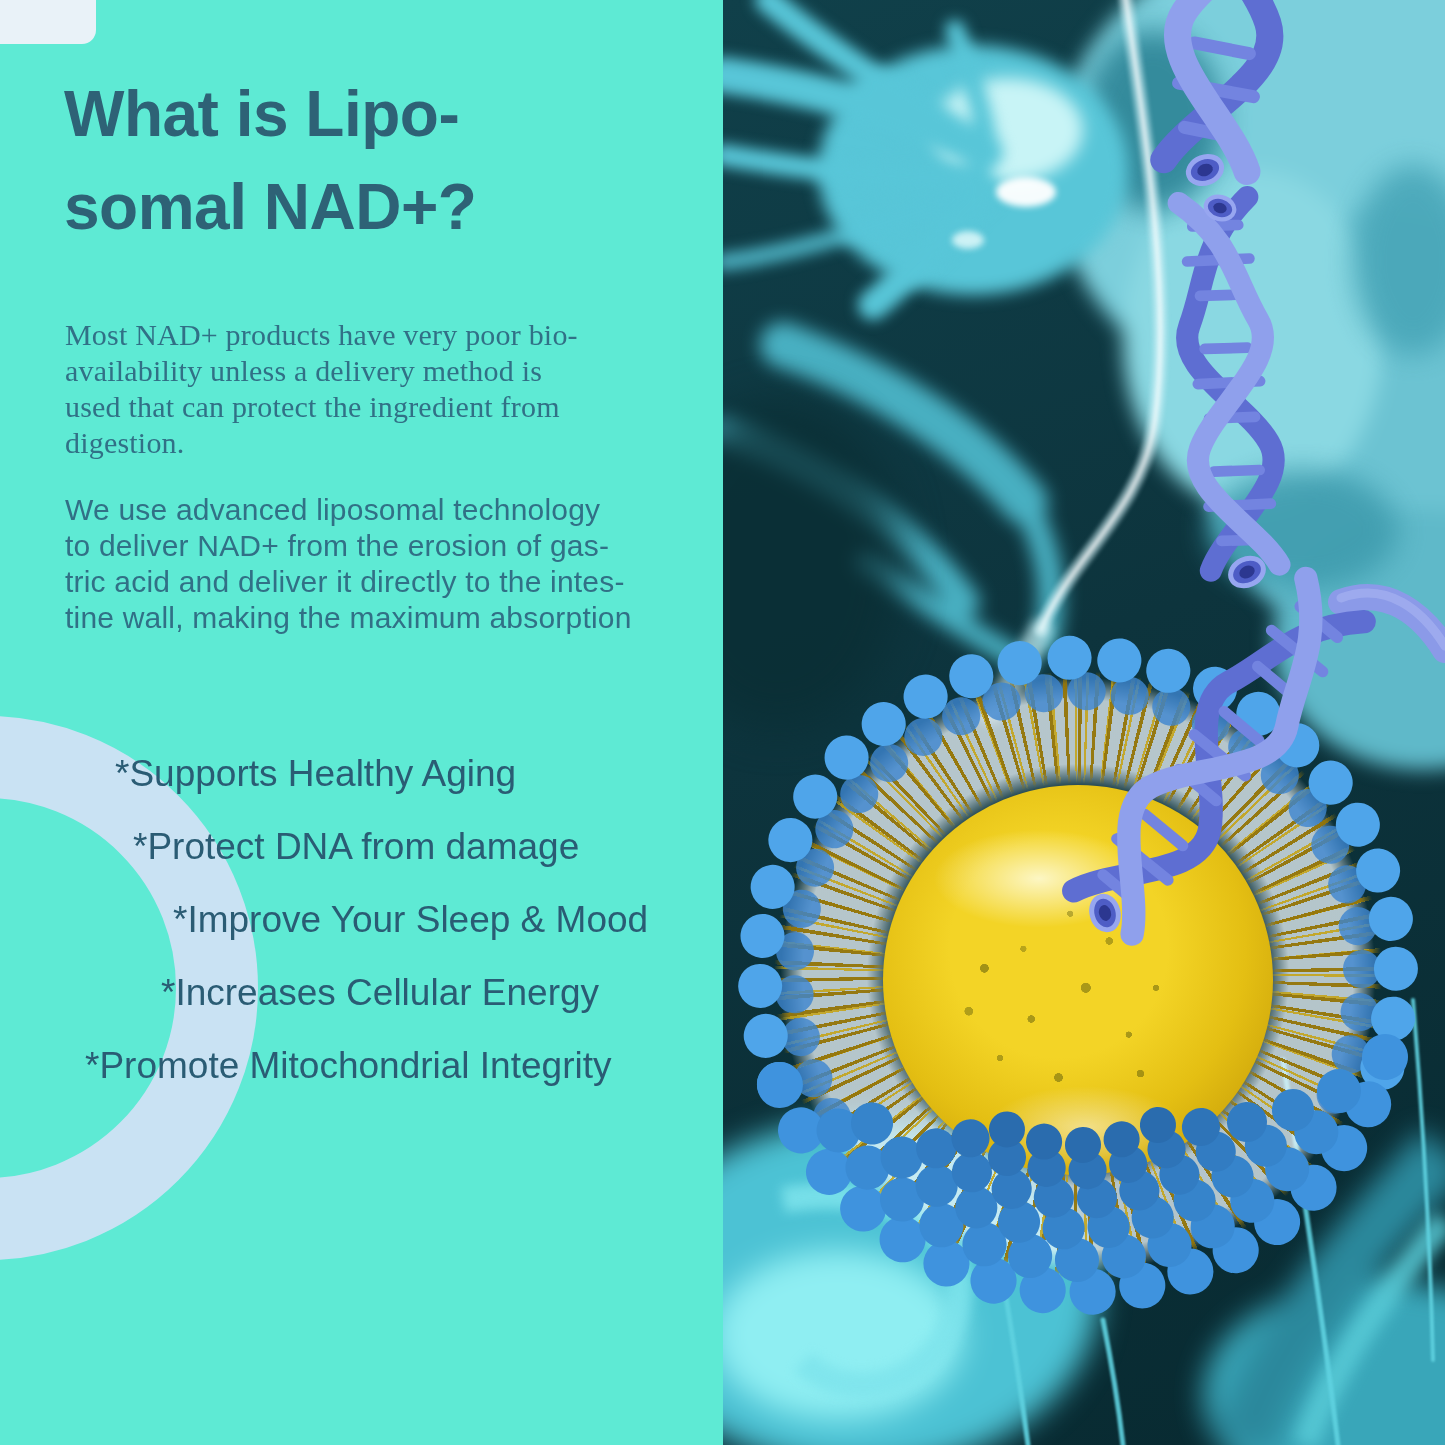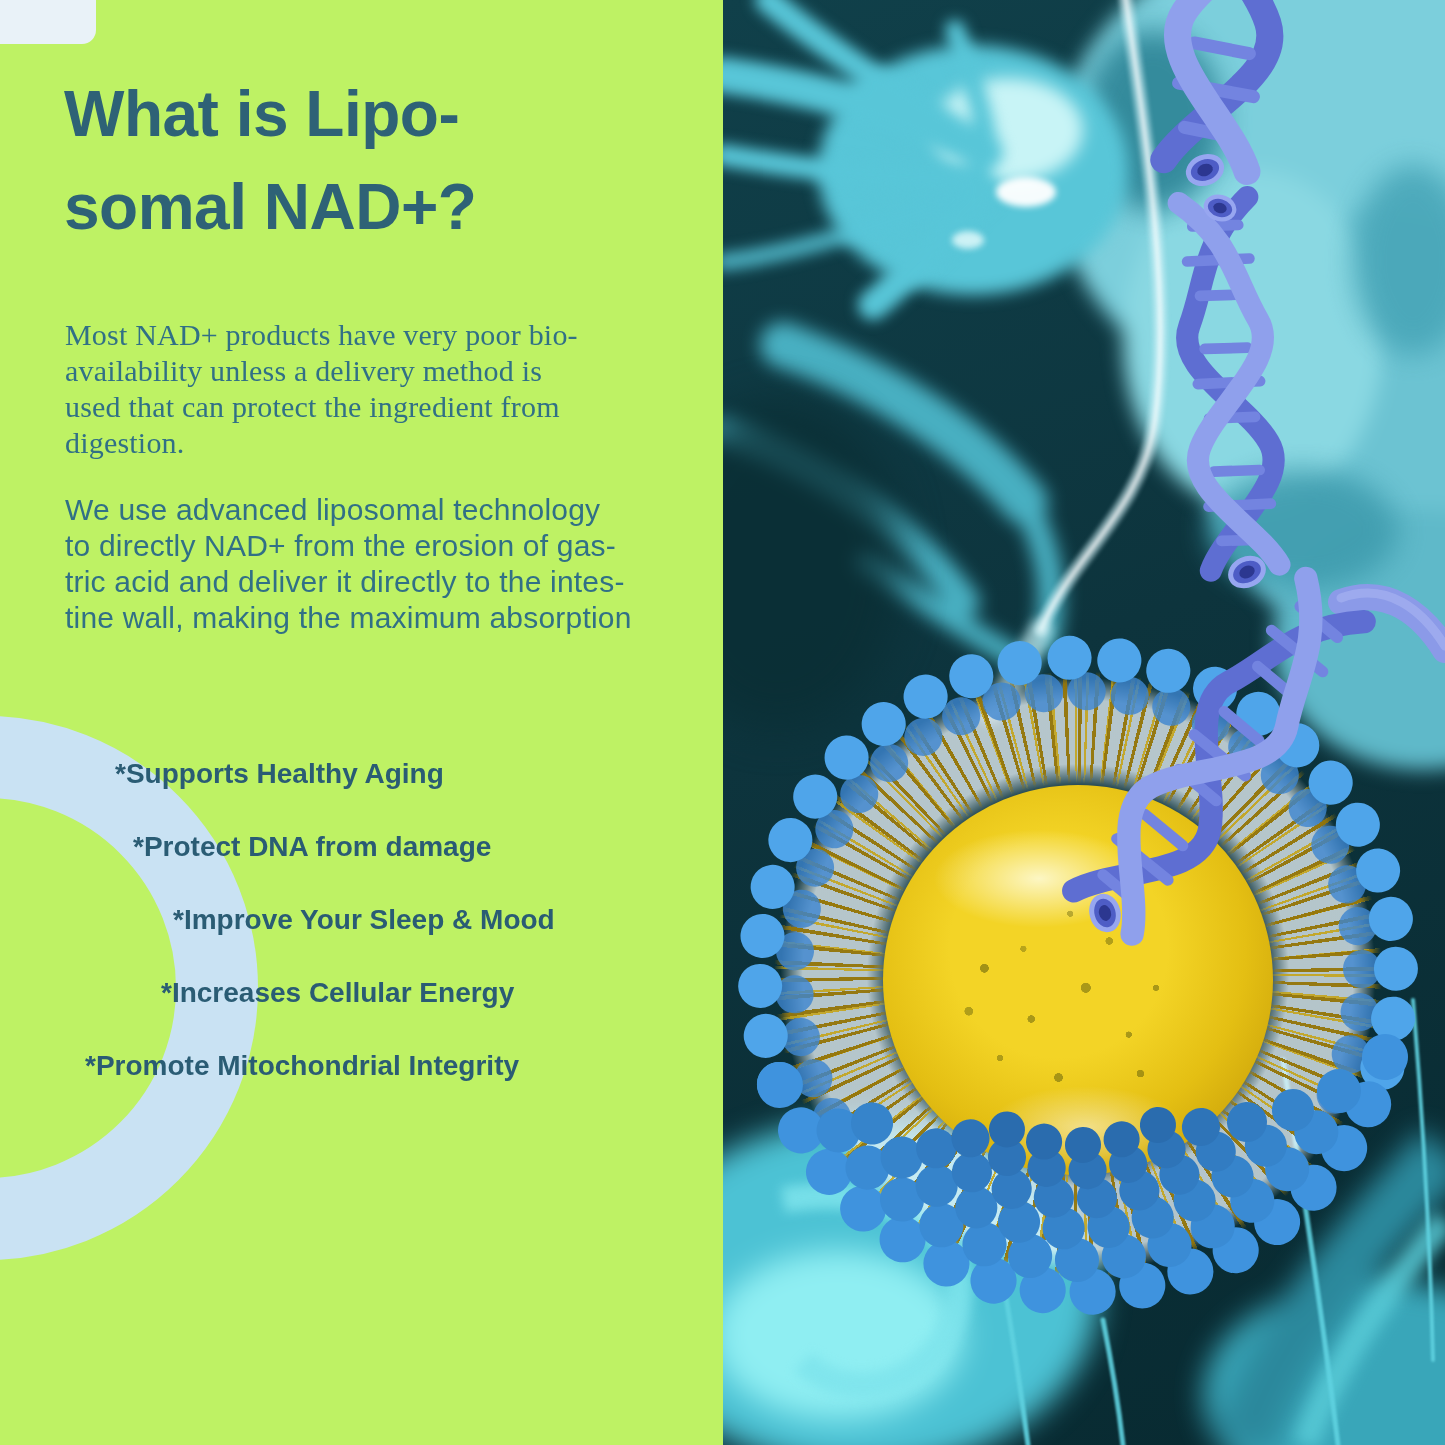--- a/index.html
+++ b/index.html
@@ -1,34 +1,34 @@
 <!DOCTYPE html>
 <html><head>
 <meta charset="utf-8">
 <style>
   html,body{margin:0;padding:0;background:#222;}
   .canvas{position:relative;width:1445px;height:1445px;overflow:hidden;
           font-family:"Liberation Sans","DejaVu Sans",sans-serif;background:#dce9f1;}
 
   
   .left-panel{position:absolute;left:0;top:0;width:723px;height:1445px;
-              background:#bef264;overflow:hidden;}
+              background:#5eead4;overflow:hidden;}
   .corner-patch{position:absolute;left:0;top:0;width:96px;height:44px;
                 background:#e9f2f8;border-radius:0 0 14px 0;}
   .accent-ring{position:absolute;left:-286px;top:716px;width:380px;height:380px;
                border:82px solid #c9e2f3;border-radius:50%;}
   .headline{position:absolute;left:64px;top:68px;width:620px;
             font-size:64px;line-height:93px;font-weight:700;
             letter-spacing:-0.5px;color:#2e6276;}
   .para{position:absolute;left:65px;width:640px;font-size:30px;line-height:36px;
         font-weight:400;color:#317086;letter-spacing:0.2px;}
   .para-1{top:317px;font-family:Liberation Serif, serif;}
   .para-2{top:492px;}
   .benefits{position:absolute;left:85px;top:737px;width:620px;
-            font-size:28px;line-height:73px;font-weight:700;color:#2a5c74;}
+            font-size:37px;line-height:73px;font-weight:400;color:#2a5c74;}
   .benefit{white-space:nowrap;}
   .benefit:nth-child(1){margin-left:30px;}
   .benefit:nth-child(2){margin-left:48px;}
   .benefit:nth-child(3){margin-left:88px;}
   .benefit:nth-child(4){margin-left:76px;}
   .benefit:nth-child(5){}
 
   
   .right-panel{position:absolute;left:723px;top:0;width:722px;height:1445px;
                overflow:hidden;background:linear-gradient(160deg,#10404a 0%,#0d343d 45%,#082a31 100%);}
@@ -78,21 +78,21 @@
 
     <div class="para para-1">
       <div>Most NAD+ products have very poor bio-</div>
       <div>availability unless a delivery method is</div>
       <div>used that can protect the ingredient from</div>
       <div>digestion.</div>
     </div>
 
     <div class="para para-2">
       <div>We use advanced liposomal technology</div>
-      <div>to directly NAD+ from the erosion of gas-</div>
+      <div>to deliver NAD+ from the erosion of gas-</div>
       <div>tric acid and deliver it directly to the intes-</div>
       <div>tine wall, making the maximum absorption</div>
     </div>
 
     <div class="benefits">
       <div class="benefit">*Supports Healthy Aging</div>
       <div class="benefit">*Protect DNA from damage</div>
       <div class="benefit">*Improve Your Sleep &amp; Mood</div>
       <div class="benefit">*Increases Cellular Energy</div>
       <div class="benefit">*Promote Mitochondrial Integrity</div>

